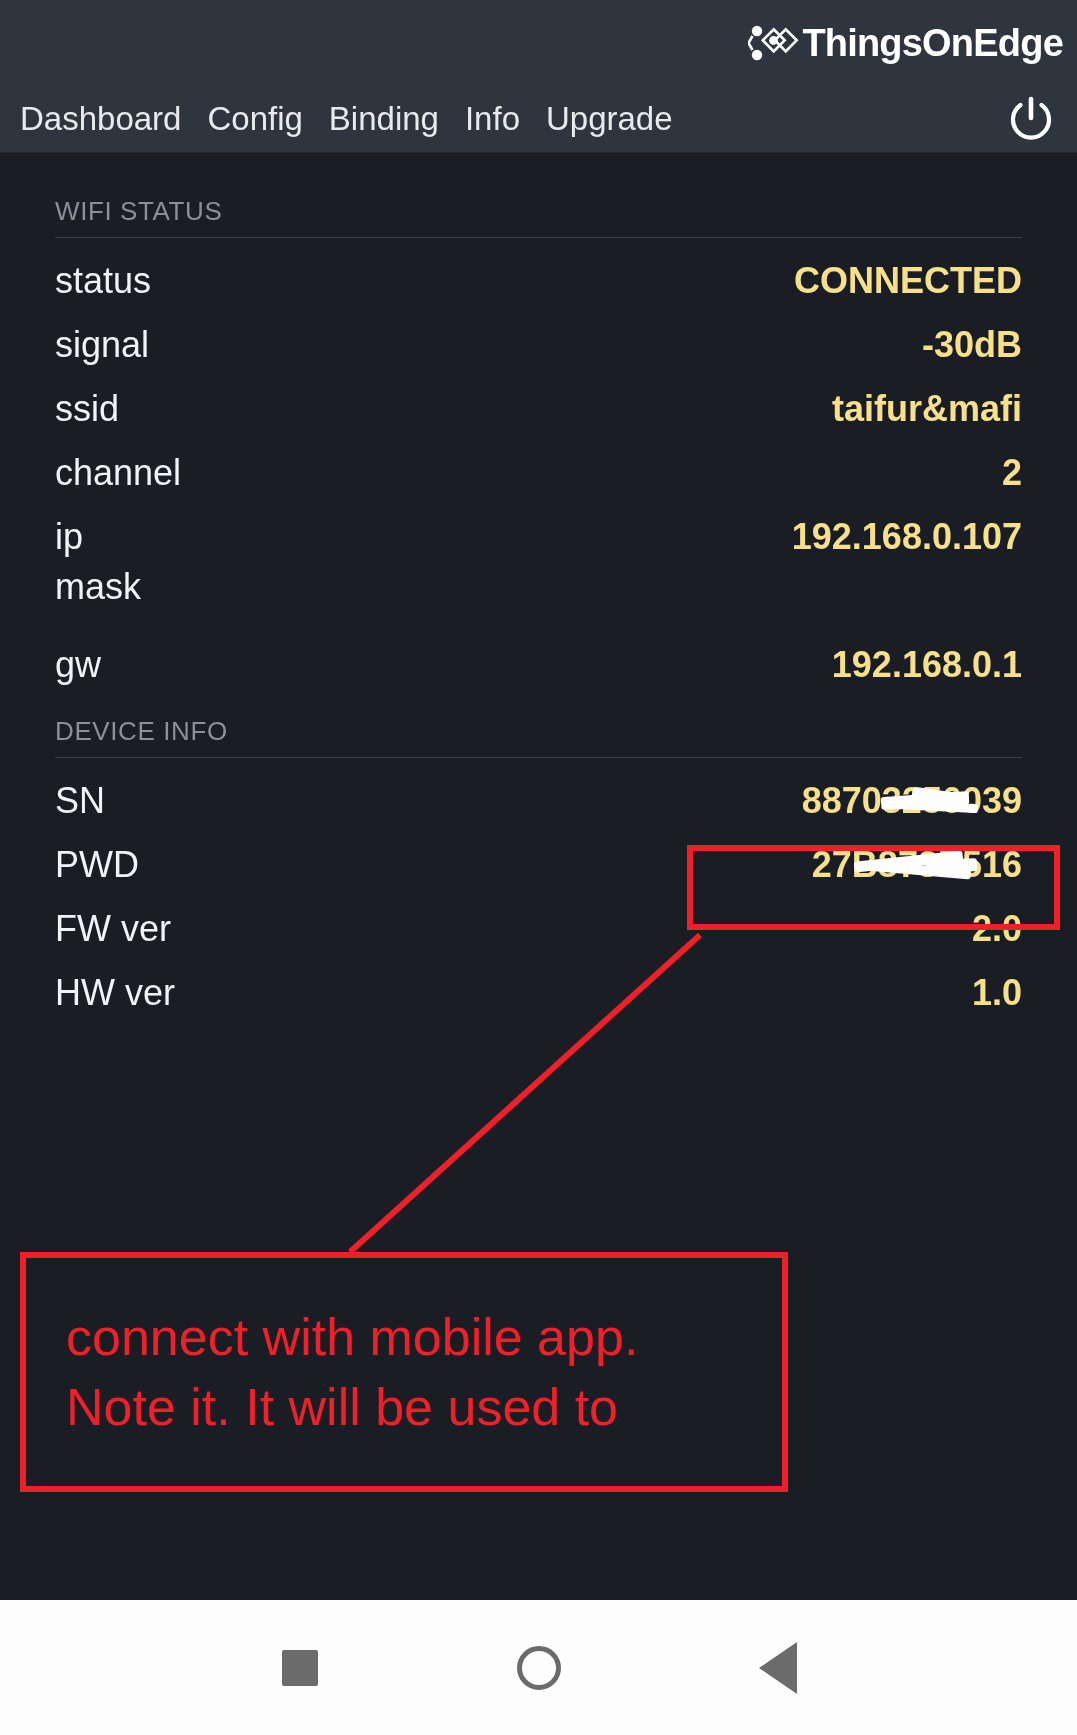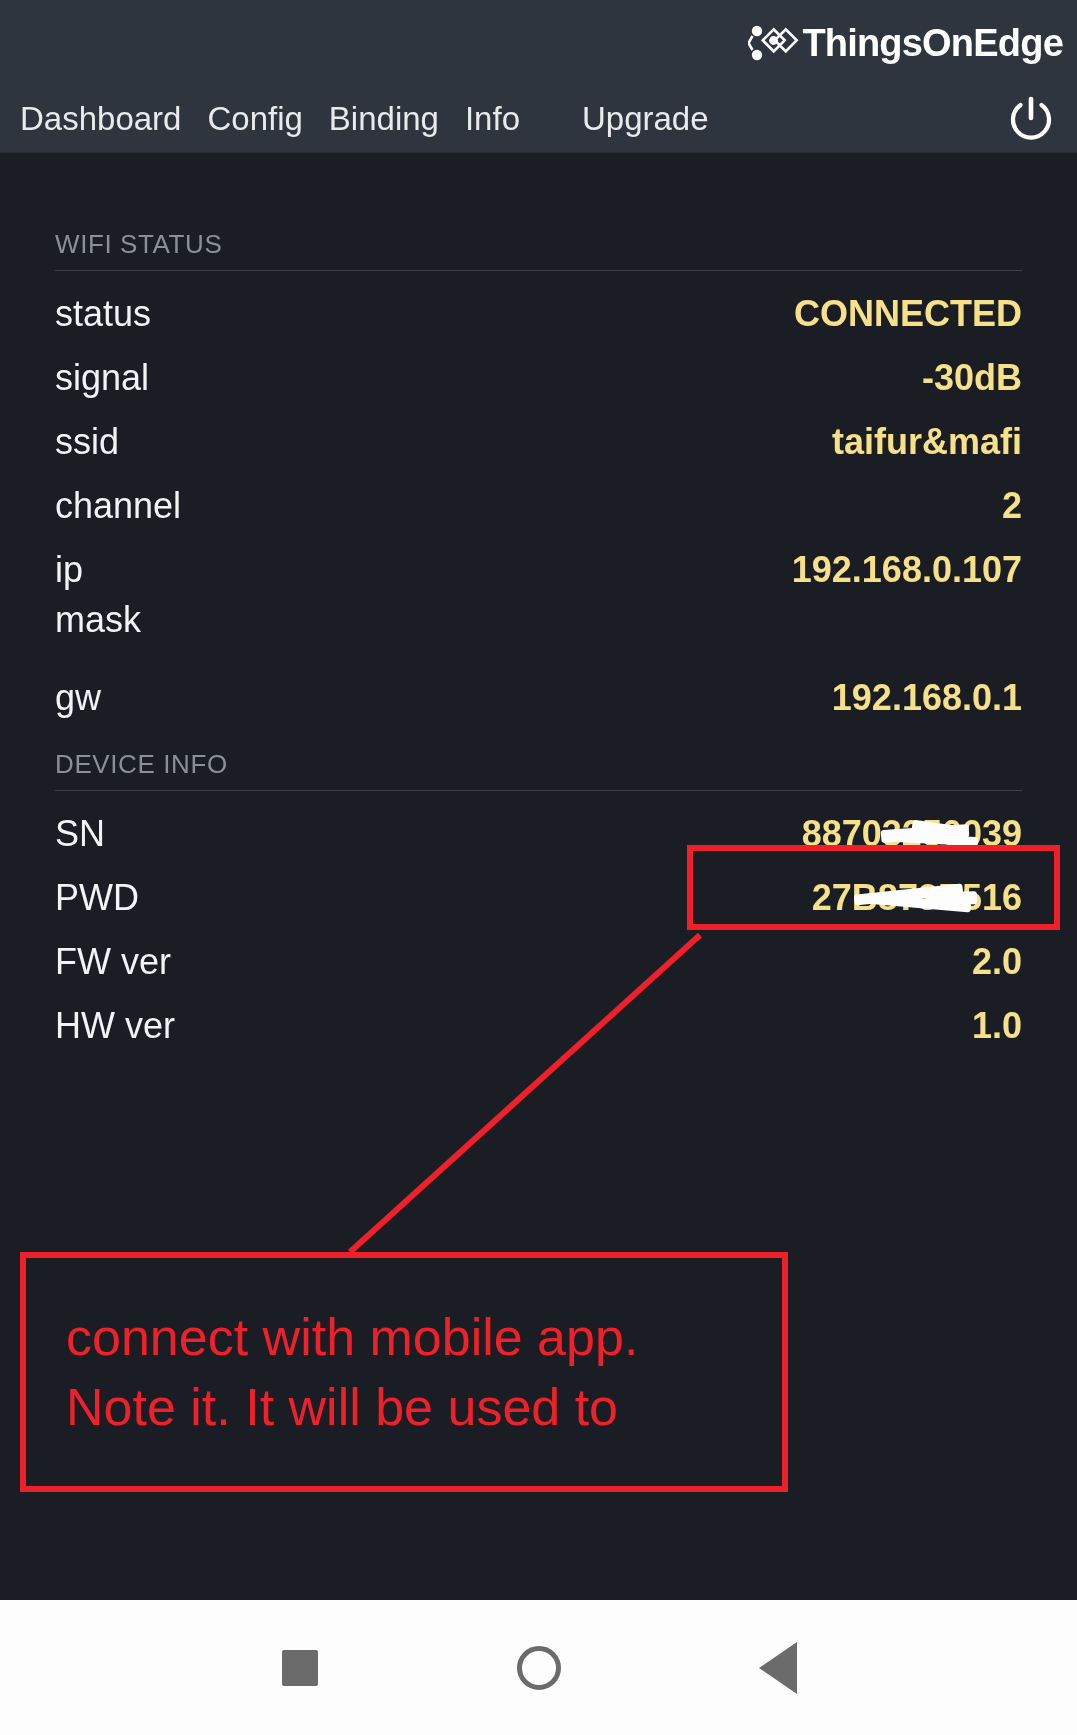--- a/index.html
+++ b/index.html
@@ -67,42 +67,42 @@
   }
   .nav-item {
     color: #e9eaec;
     font-size: 33px;
     font-weight: 400;
     padding: 2px 18px 2px 0;
     margin-right: 8px;
     white-space: nowrap;
     cursor: pointer;
   }
-  .nav-item:last-child { margin-right: 0; margin-left: 36px; }
+  .nav-item:last-child { margin-right: 0; }
 
   .power-btn {
     position: absolute;
     right: 18px;
     top: 50%;
     transform: translateY(-50%);
     width: 56px;
     height: 56px;
     cursor: pointer;
   }
 
   
   .content {
     position: relative;
     padding: 0 55px;
     background: #1a1d23;
     height: 1470px;
   }
 
   .section { position: relative; }
-  .section-wifi { padding-top: 76px; }
+  .section-wifi { padding-top: 43px; }
   .section-device { padding-top: 30px; }
 
   .section-title {
     color: #8a8f98;
     font-size: 26px;
     font-weight: 400;
     letter-spacing: 0.6px;
     padding-bottom: 10px;
     border-bottom: 1px solid #3a3f48;
   }

